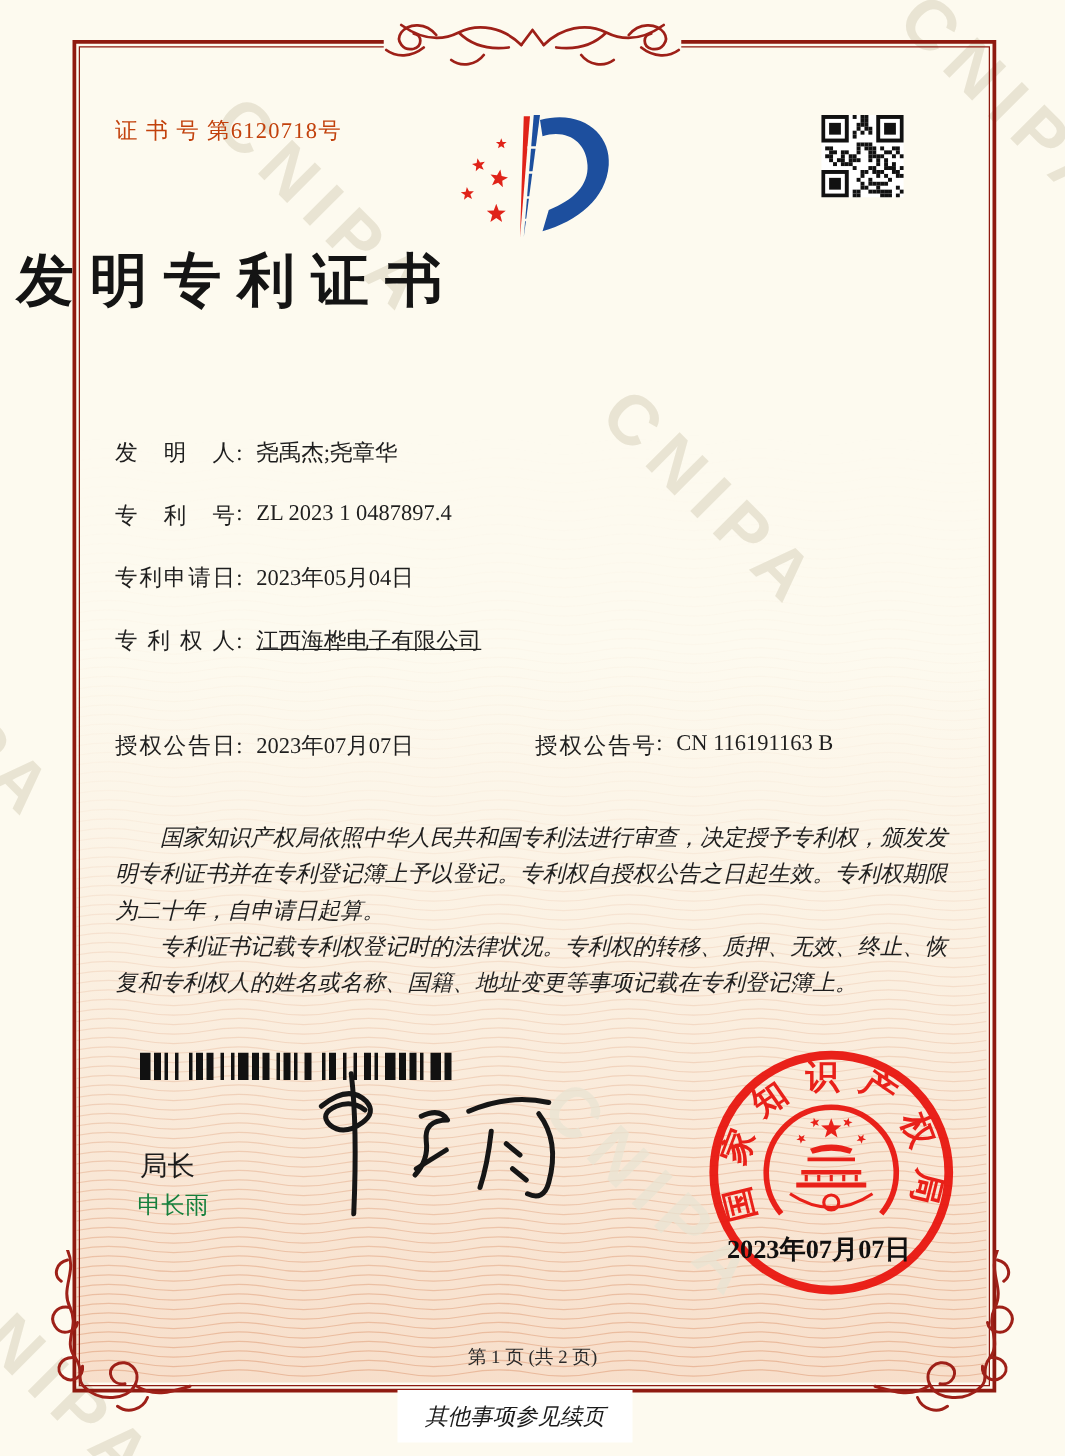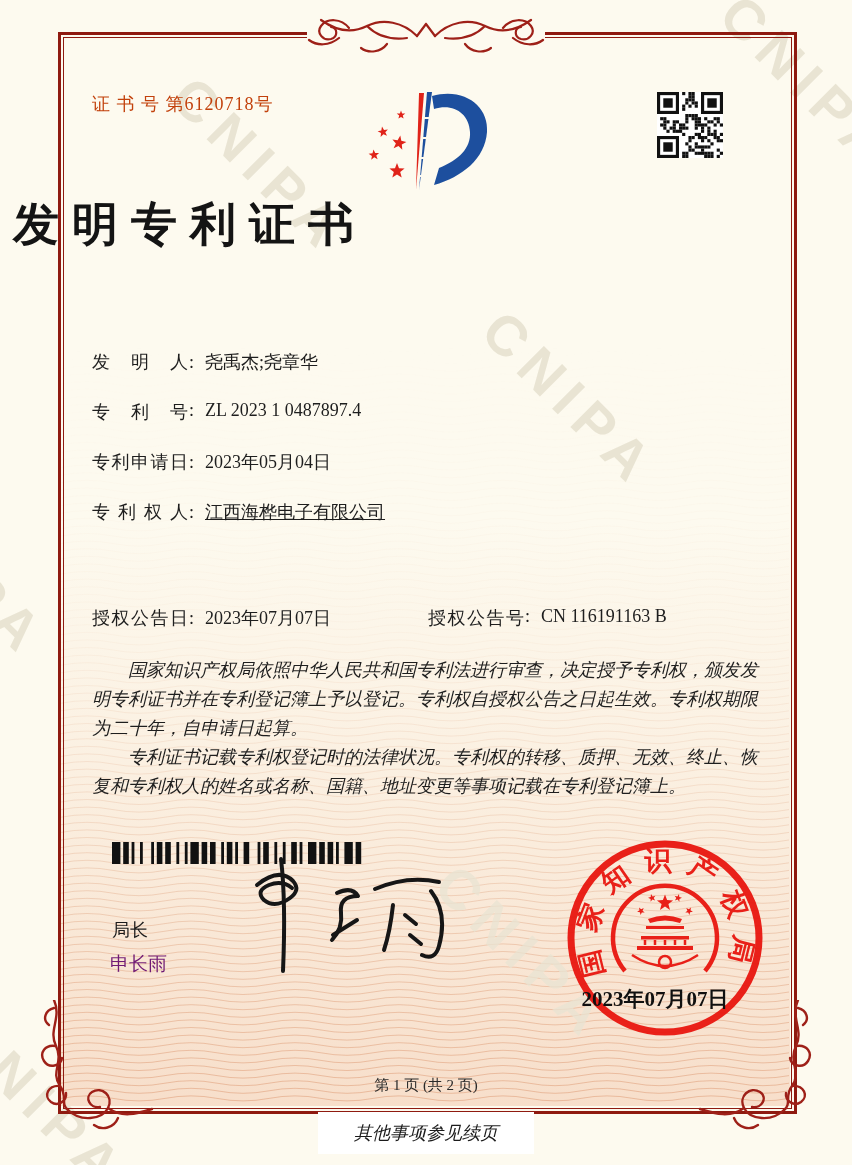--- a/index.html
+++ b/index.html
@@ -24,30 +24,30 @@
   .title{position:absolute;left:0;right:0;top:194px;text-align:left;font-size:46px;font-weight:bold;
          letter-spacing:13px;text-indent:13px;color:#141414;}
   .f-row{position:absolute;left:92px;height:26px;font-size:18px;color:#1e1e1e;white-space:nowrap;}
   .f-label{display:inline-block;width:96px;text-align:justify;text-align-last:justify;vertical-align:top;}
   .f-colon{display:inline-block;margin:0 11px 0 1px;}
   .pair2{position:absolute;left:336px;top:0;}
   .paras{position:absolute;left:92px;top:656px;width:672px;font-size:18px;line-height:29px;
          font-style:italic;color:#1e1e1e;}
   .paras p{margin:0;text-indent:2em;}
   .barcode{position:absolute;left:112px;top:842px;}
-  .director-title{position:absolute;left:112px;top:918px;font-size:18px;color:#1b1b1b;
+  .director-title{position:absolute;left:112px;top:918px;font-size:22px;color:#1b1b1b;
          font-family:"Liberation Sans","DejaVu Sans",sans-serif;}
-  .director-name{position:absolute;left:110px;top:951px;font-size:19px;color:#701a75;
+  .director-name{position:absolute;left:110px;top:951px;font-size:19px;color:#15803d;
          font-family:"Liberation Sans","DejaVu Sans",sans-serif;}
   .signature{position:absolute;left:235px;top:853px;z-index:6;}
   .seal{position:absolute;left:560px;top:833px;z-index:6;}
   .seal-date{position:absolute;left:560px;top:985px;width:190px;text-align:center;z-index:7;
          font-size:21px;font-weight:bold;color:#101010;}
   .pagenum{position:absolute;left:0;right:0;top:1076px;text-align:center;font-size:15px;color:#2a2a2a;}
-  .note{position:absolute;left:318px;top:1112px;width:216px;height:42px;background:#ffffff;
+  .note{position:absolute;left:318px;top:1112px;width:188px;height:42px;background:#ffffff;
         text-align:center;line-height:42px;font-size:18px;font-style:italic;color:#1b1b1b;z-index:5;}
   .abs{position:absolute;}
 </style>
 </head>
 <body>
 
 <div class="page">
 
   <div class="waves">
     <svg width="729" height="766" viewBox="0 0 729 766">
@@ -256,21 +256,21 @@
   </div>
   <div class="f-row ct" style="top:400px;">
     <span class="f-label">专 利 号</span><span class="f-colon">:</span><span class="f-value">ZL 2023 1 0487897.4</span>
   </div>
   <div class="f-row ct" style="top:450px;">
     <span class="f-label">专利申请日</span><span class="f-colon">:</span><span class="f-value">2023年05月04日</span>
   </div>
   <div class="f-row ct" style="top:500px;text-decoration:underline;">
     <span class="f-label">专 利 权 人</span><span class="f-colon">:</span><span class="f-value">江西海桦电子有限公司</span>
   </div>
-  <div class="f-row ct" style="top:606px;width:672px;">
+  <div class="f-row ct" style="top:584px;width:672px;">
     <span class="f-label">授权公告日</span><span class="f-colon">:</span><span class="f-value">2023年07月07日</span>
     <span class="pair2">
       <span class="f-label">授权公告号</span><span class="f-colon">:</span><span class="f-value">CN 116191163 B</span>
     </span>
   </div>
 
   <div class="paras ct">
     <p>国家知识产权局依照中华人民共和国专利法进行审查，决定授予专利权，颁发发明专利证书并在专利登记簿上予以登记。专利权自授权公告之日起生效。专利权期限为二十年，自申请日起算。</p>
     <p>专利证书记载专利权登记时的法律状况。专利权的转移、质押、无效、终止、恢复和专利权人的姓名或名称、国籍、地址变更等事项记载在专利登记簿上。</p>
   </div>

